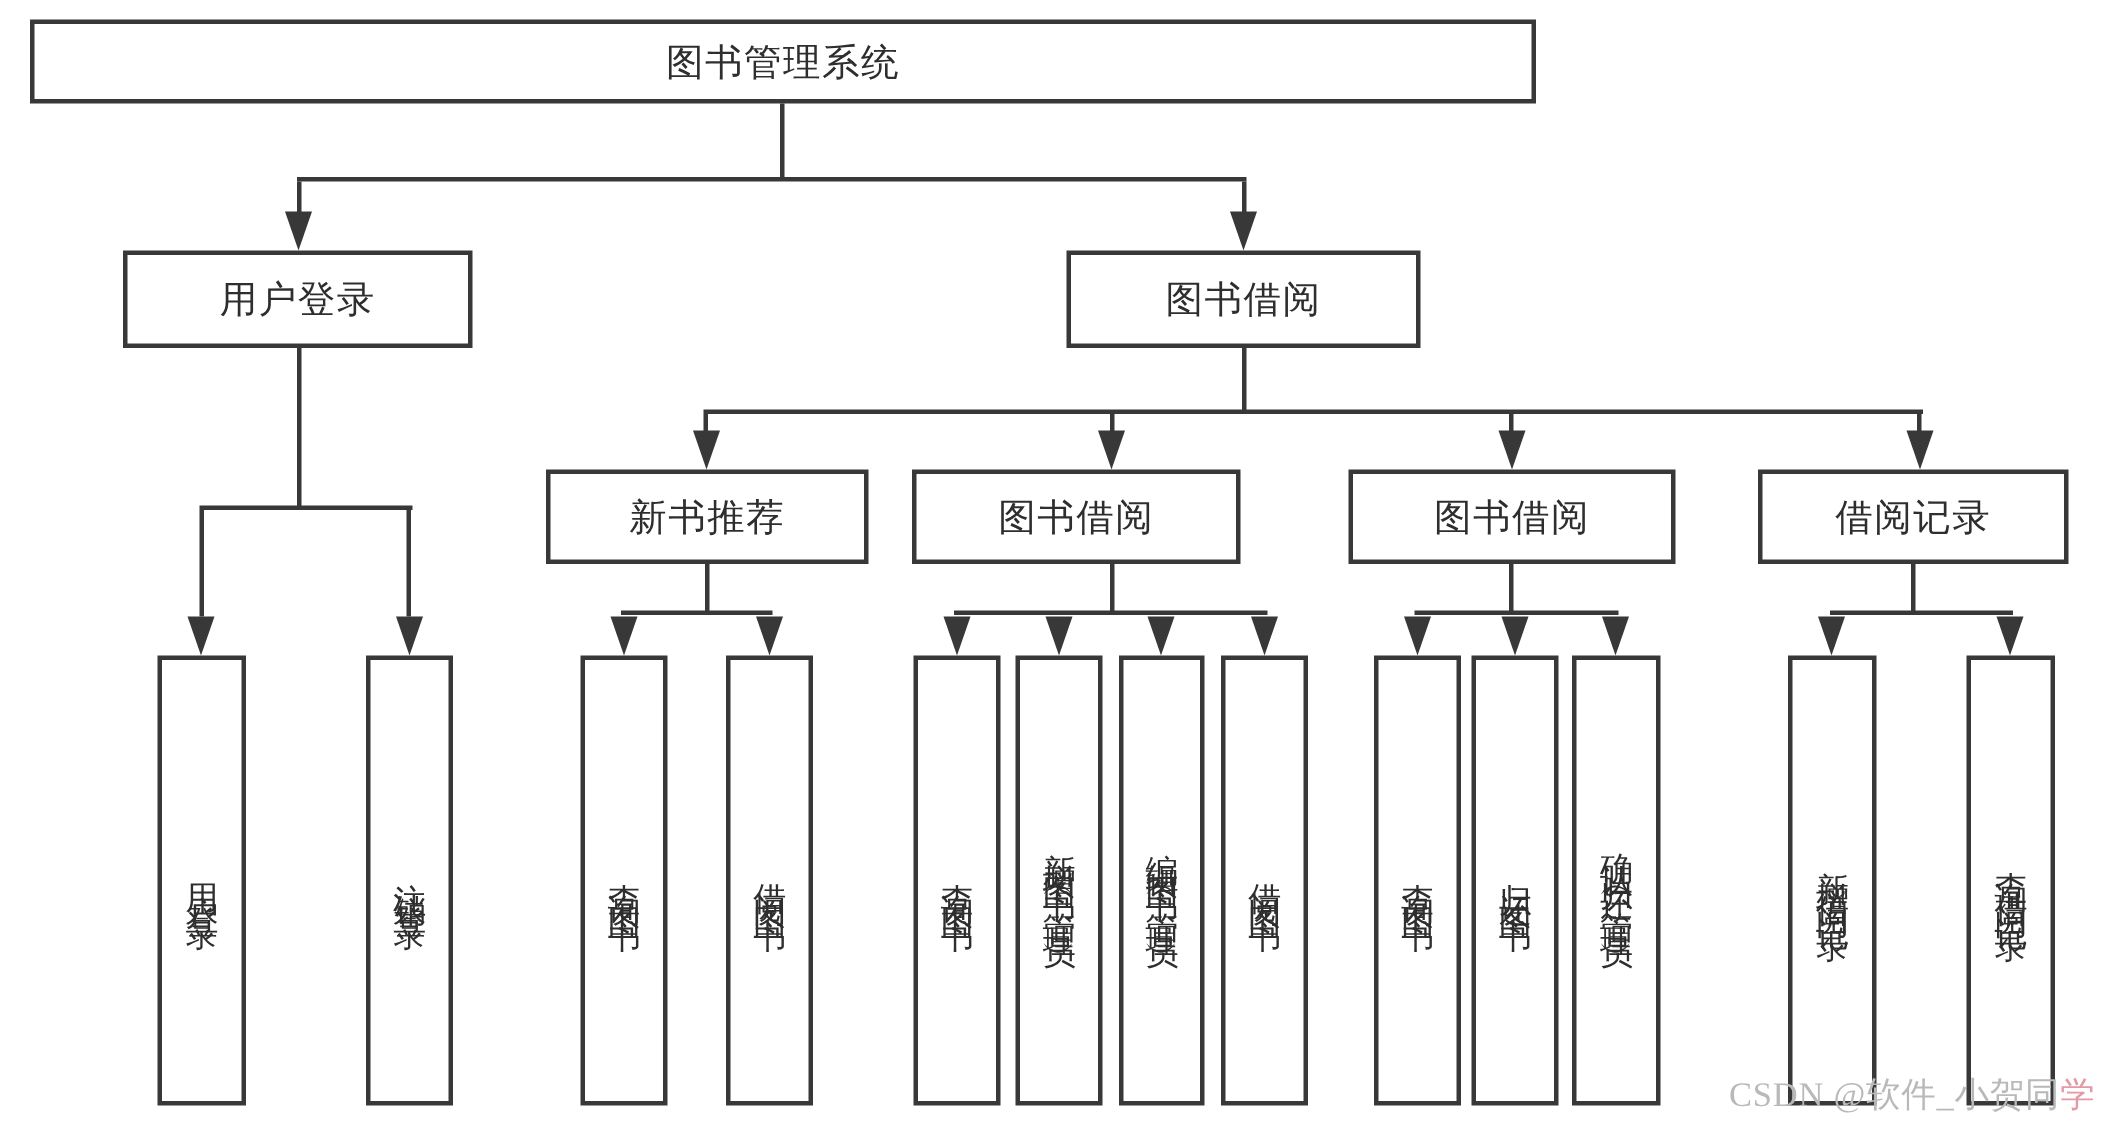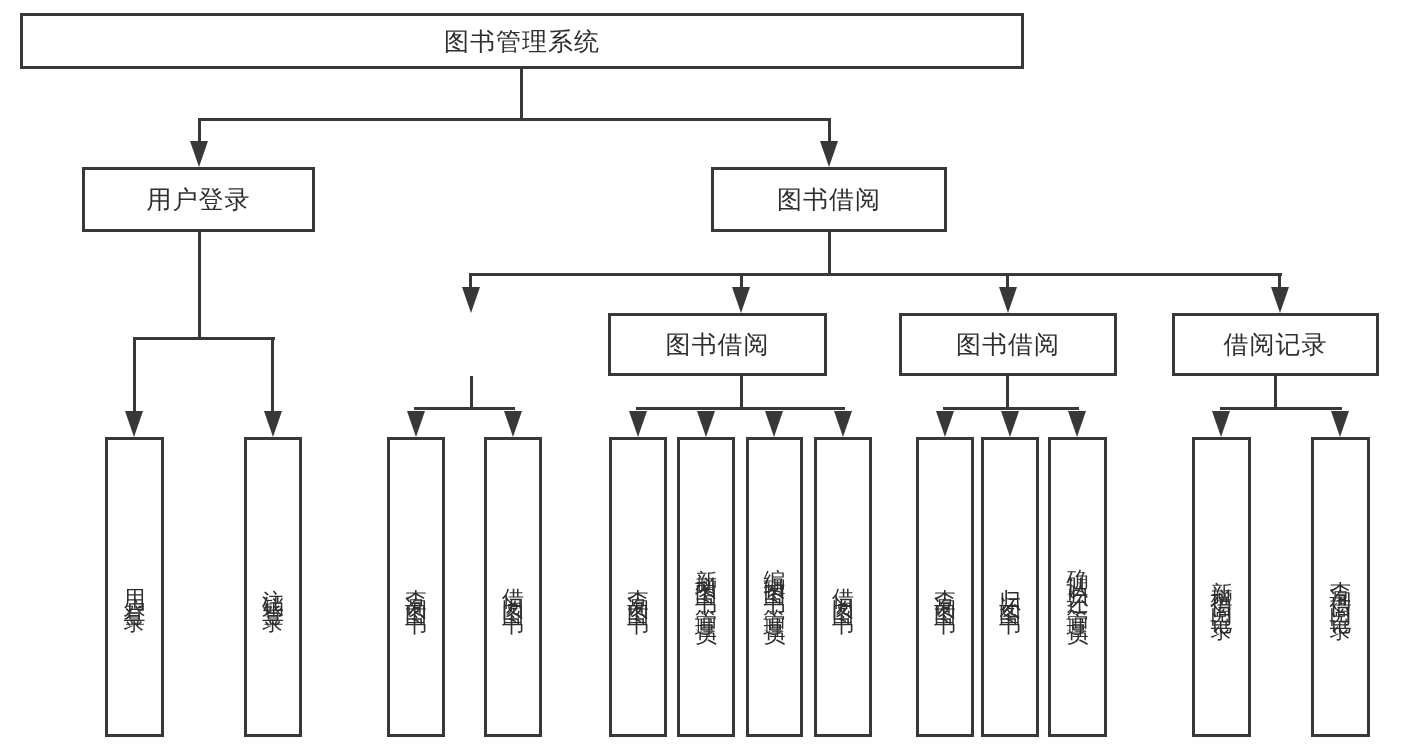--- a/index.html
+++ b/index.html
@@ -40,20 +40,23 @@
   </div>
 
   <div class="box hbox" style="left:82px;top:167px;width:233px;height:65px;">
     <span>用户登录</span>
   </div>
 
   <div class="box hbox" style="left:711px;top:167px;width:236px;height:65px;">
     <span>图书借阅</span>
   </div>
 
+  <div class="box hbox" style="left:364px;top:313px;width:215px;height:63px;">
+    <span>新书推荐</span>
+  </div>
 
   <div class="box hbox" style="left:608px;top:313px;width:219px;height:63px;">
     <span>图书借阅</span>
   </div>
 
   <div class="box hbox" style="left:899px;top:313px;width:218px;height:63px;">
     <span>图书借阅</span>
   </div>
 
   <div class="box hbox" style="left:1172px;top:313px;width:207px;height:63px;">
@@ -145,14 +148,17 @@
   <div class="hline" style="left:943px;top:407px;width:136px;"></div>
   <div class="arrow" style="left:936px;top:411px;"></div>
   <div class="arrow" style="left:1001px;top:411px;"></div>
   <div class="arrow" style="left:1068px;top:411px;"></div>
 
   <div class="vline" style="left:1274px;top:376px;height:34px;"></div>
   <div class="hline" style="left:1220px;top:407px;width:122px;"></div>
   <div class="arrow" style="left:1212px;top:411px;"></div>
   <div class="arrow" style="left:1331px;top:411px;"></div>
 
+  <div class="watermark">
+    <span>CSDN @软件_小贺同</span><span class="wm-accent">学</span>
+  </div>
 
 </div>
 
 </body></html>

